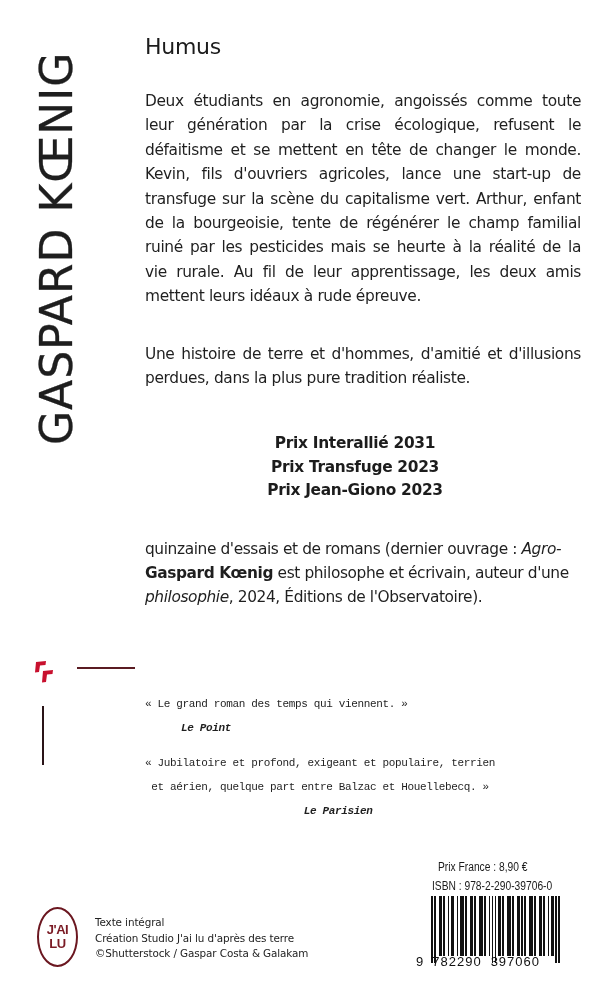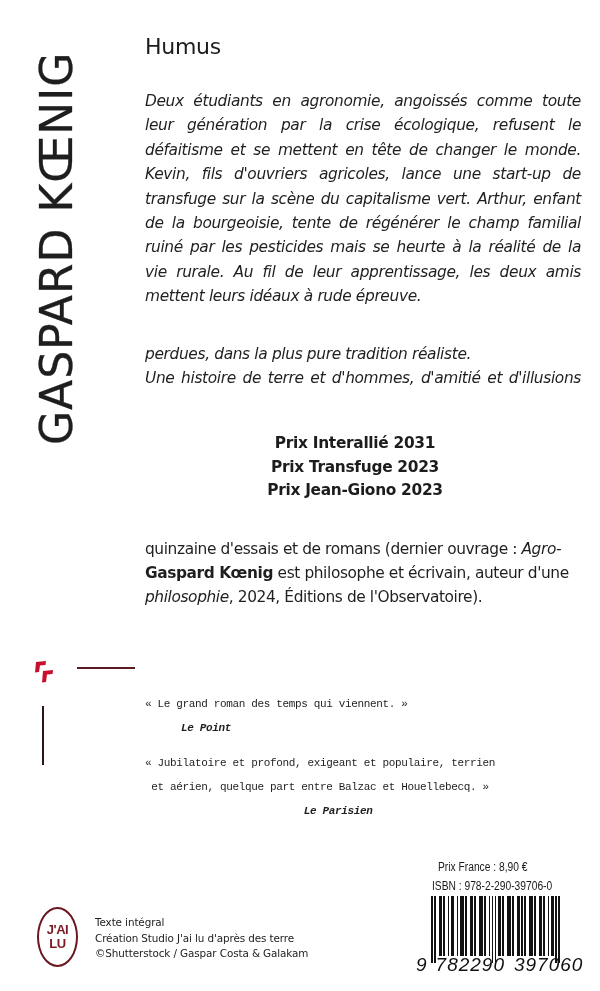--- a/index.html
+++ b/index.html
@@ -19,21 +19,21 @@
   }
   .title {
     left:145px; top:34px; font-size:22px; color:#1c1c1c;
     font-family:"DejaVu Sans", sans-serif; letter-spacing:-0.3px;
   }
   .body-text {
     left:145px; width:436px;
     font-size:15.4px; line-height:24.4px; letter-spacing:-0.35px;
     text-align:justify; color:#1f1f1f;
   }
-  .body-text .line { display:block; text-align:justify; text-align-last:justify; white-space:nowrap;font-style:italic; }
+  .body-text .line { display:block; text-align:justify; text-align-last:justify; white-space:nowrap; }
   .body-text .line.last { text-align-last:left; }
   .prizes {
     left:145px; width:420px; top:432px;
     text-align:center; font-weight:bold; font-size:15.4px; line-height:23.5px; letter-spacing:-0.3px;
   }
   .bio {
     left:145px; width:436px; top:537px;
     font-size:15.4px; line-height:24px; letter-spacing:-0.4px; color:#1f1f1f;
   }
   .bio .line { display:block; white-space:nowrap; }
@@ -59,21 +59,21 @@
   .price, .isbn {
     position:absolute; white-space:nowrap; font-family:"Liberation Sans", sans-serif;
     font-size:12.5px; color:#1a1a1a; transform:scaleX(0.82); transform-origin:0 0;
   }
   .price { left:40px; top:9px; }
   .isbn { left:34px; top:28px; }
   .bars { position:absolute; left:33px; top:45px; width:135px; height:60px; display:flex; align-items:stretch; }
   .bars span { display:block; background:#111; height:100%; }
   .barcode-digits {
     position:absolute; left:18px; top:103px; font-family:"Liberation Sans", sans-serif;
-    font-size:19px; color:#111; white-space:nowrap; letter-spacing:1px; background:transparent;font-style:italic;
+    font-size:13px; color:#111; white-space:nowrap; letter-spacing:1px; background:transparent;
   }
   .barcode-digits .first { margin-right:8px; }
   .barcode-digits .g1 { margin-right:9px; }
 </style>
 </head>
 <body>
 
 <div class="author-vertical">GASPARD KŒNIG</div>
 
 <div class="abs title">Humus</div>
@@ -84,22 +84,22 @@
   <span class="line">défaitisme et se mettent en tête de changer le monde.</span>
   <span class="line">Kevin, fils d'ouvriers agricoles, lance une start-up de</span>
   <span class="line">transfuge sur la scène du capitalisme vert. Arthur, enfant</span>
   <span class="line">de la bourgeoisie, tente de régénérer le champ familial</span>
   <span class="line">ruiné par les pesticides mais se heurte à la réalité de la</span>
   <span class="line">vie rurale. Au fil de leur apprentissage, les deux amis</span>
   <span class="line last">mettent leurs idéaux à rude épreuve.</span>
 </div>
 
 <div class="abs body-text" style="top:342px;">
+  <span class="line">Une histoire de terre et d'hommes, d'amitié et d'illusions</span>
   <span class="line last">perdues, dans la plus pure tradition réaliste.</span>
-  <span class="line">Une histoire de terre et d'hommes, d'amitié et d'illusions</span>
 </div>
 
 <div class="abs prizes">
   <div>Prix Interallié 2031</div>
   <div>Prix Transfuge 2023</div>
   <div>Prix Jean-Giono 2023</div>
 </div>
 
 <div class="abs bio">
   <span class="line"><span>quinzaine d'essais et de romans (dernier ouvrage : </span><i>Agro-</i></span>

